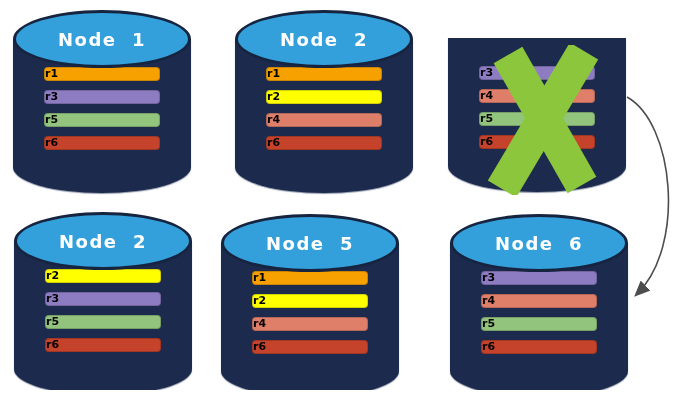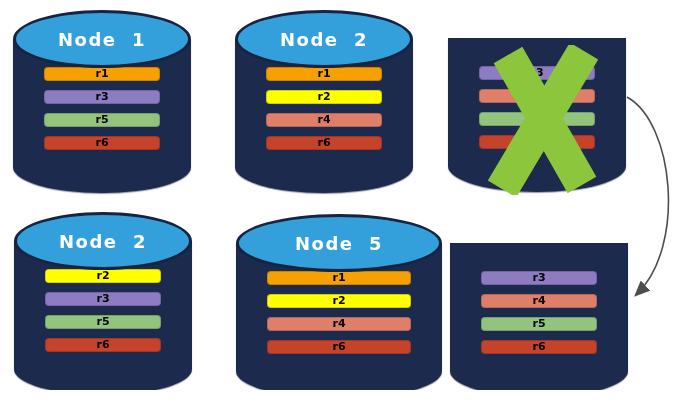--- a/index.html
+++ b/index.html
@@ -5,21 +5,21 @@
   html,body { margin:0; padding:0; background:#ffffff; }
   .stage {
     position:relative; width:676px; height:390px; background:#ffffff; overflow:hidden;
     font-family:"DejaVu Sans","Liberation Sans",sans-serif;
   }
   .node { position:absolute; width:178px; height:183px; }
   .node1{ left:13px;  top:10px; }
   .node2{ left:235px; top:10px; }
   .node3{ left:448px; top:9px;  }
   .node4{ left:14px;  top:212px; }
-  .node5{ left:236px; top:214px;padding-left:28px; }
+  .node5{ left:221px; top:214px; }
   .node6{ left:450px; top:214px; }
 
   .cyl-body {
     position:absolute; left:0; right:0; top:29px; bottom:0;
     background:var(--cyl-body,#1B2A4D);
     border-radius:0 0 89px 89px / 0 0 26px 26px;
     box-shadow:0 1px 1px rgba(130,140,160,.9);
   }
   .cyl-top {
     position:absolute; left:0; right:0; top:0; height:58px;
@@ -32,21 +32,21 @@
     color:var(--title-text,#fff); font-weight:bold; font-size:18px;
     letter-spacing:1.5px; white-space:pre;
   }
   .rows {
     position:absolute; left:31px; right:31px; top:57px; z-index:1;
     display:flex; flex-direction:column; gap:9px;
   }
   .row-bar {
     height:14px; border-radius:4px; box-sizing:border-box;
     border:1px solid rgba(0,0,0,.18);
-    color:#000; font-weight:bold; font-size:11px; line-height:12px; text-align:center;
+    color:#000; font-weight:bold; font-size:11px; line-height:12px; text-align:left;
   }
   .x-overlay { position:absolute; left:480px; top:45px; width:130px; height:150px; z-index:3; }
   .x-overlay line { stroke:var(--x-color,#8CC63C); stroke-width:33; stroke-linecap:butt; }
   .arrow-layer { position:absolute; left:0; top:0; width:676px; height:402px; z-index:4; pointer-events:none; }
   .arrow-line { fill:none; stroke:var(--arrow-color,#4D4D4D); stroke-width:1.6; }
   .arrow-head { fill:var(--arrow-color,#4D4D4D); }
 </style>
 </head>
 <body>
 
@@ -109,20 +109,23 @@
     <div class="rows">
       <div class="row-bar" style="background: rgb(247, 161, 0);">r1</div>
       <div class="row-bar" style="background: rgb(255, 255, 0);">r2</div>
       <div class="row-bar" style="background: rgb(223, 127, 106);">r4</div>
       <div class="row-bar" style="background: rgb(197, 66, 43);">r6</div>
     </div>
   </div>
 
   <div class="node node6">
     <div class="cyl-body"></div>
+    <div class="cyl-top">
+      <span class="node-title">Node  6</span>
+    </div>
     <div class="rows">
       <div class="row-bar" style="background: rgb(142, 124, 195);">r3</div>
       <div class="row-bar" style="background: rgb(223, 127, 106);">r4</div>
       <div class="row-bar" style="background: rgb(147, 196, 125);">r5</div>
       <div class="row-bar" style="background: rgb(197, 66, 43);">r6</div>
     </div>
   </div>
 
   <svg class="x-overlay" viewBox="0 0 130 150" aria-hidden="true">
     <line x1="28" y1="10" x2="102" y2="140"></line>

